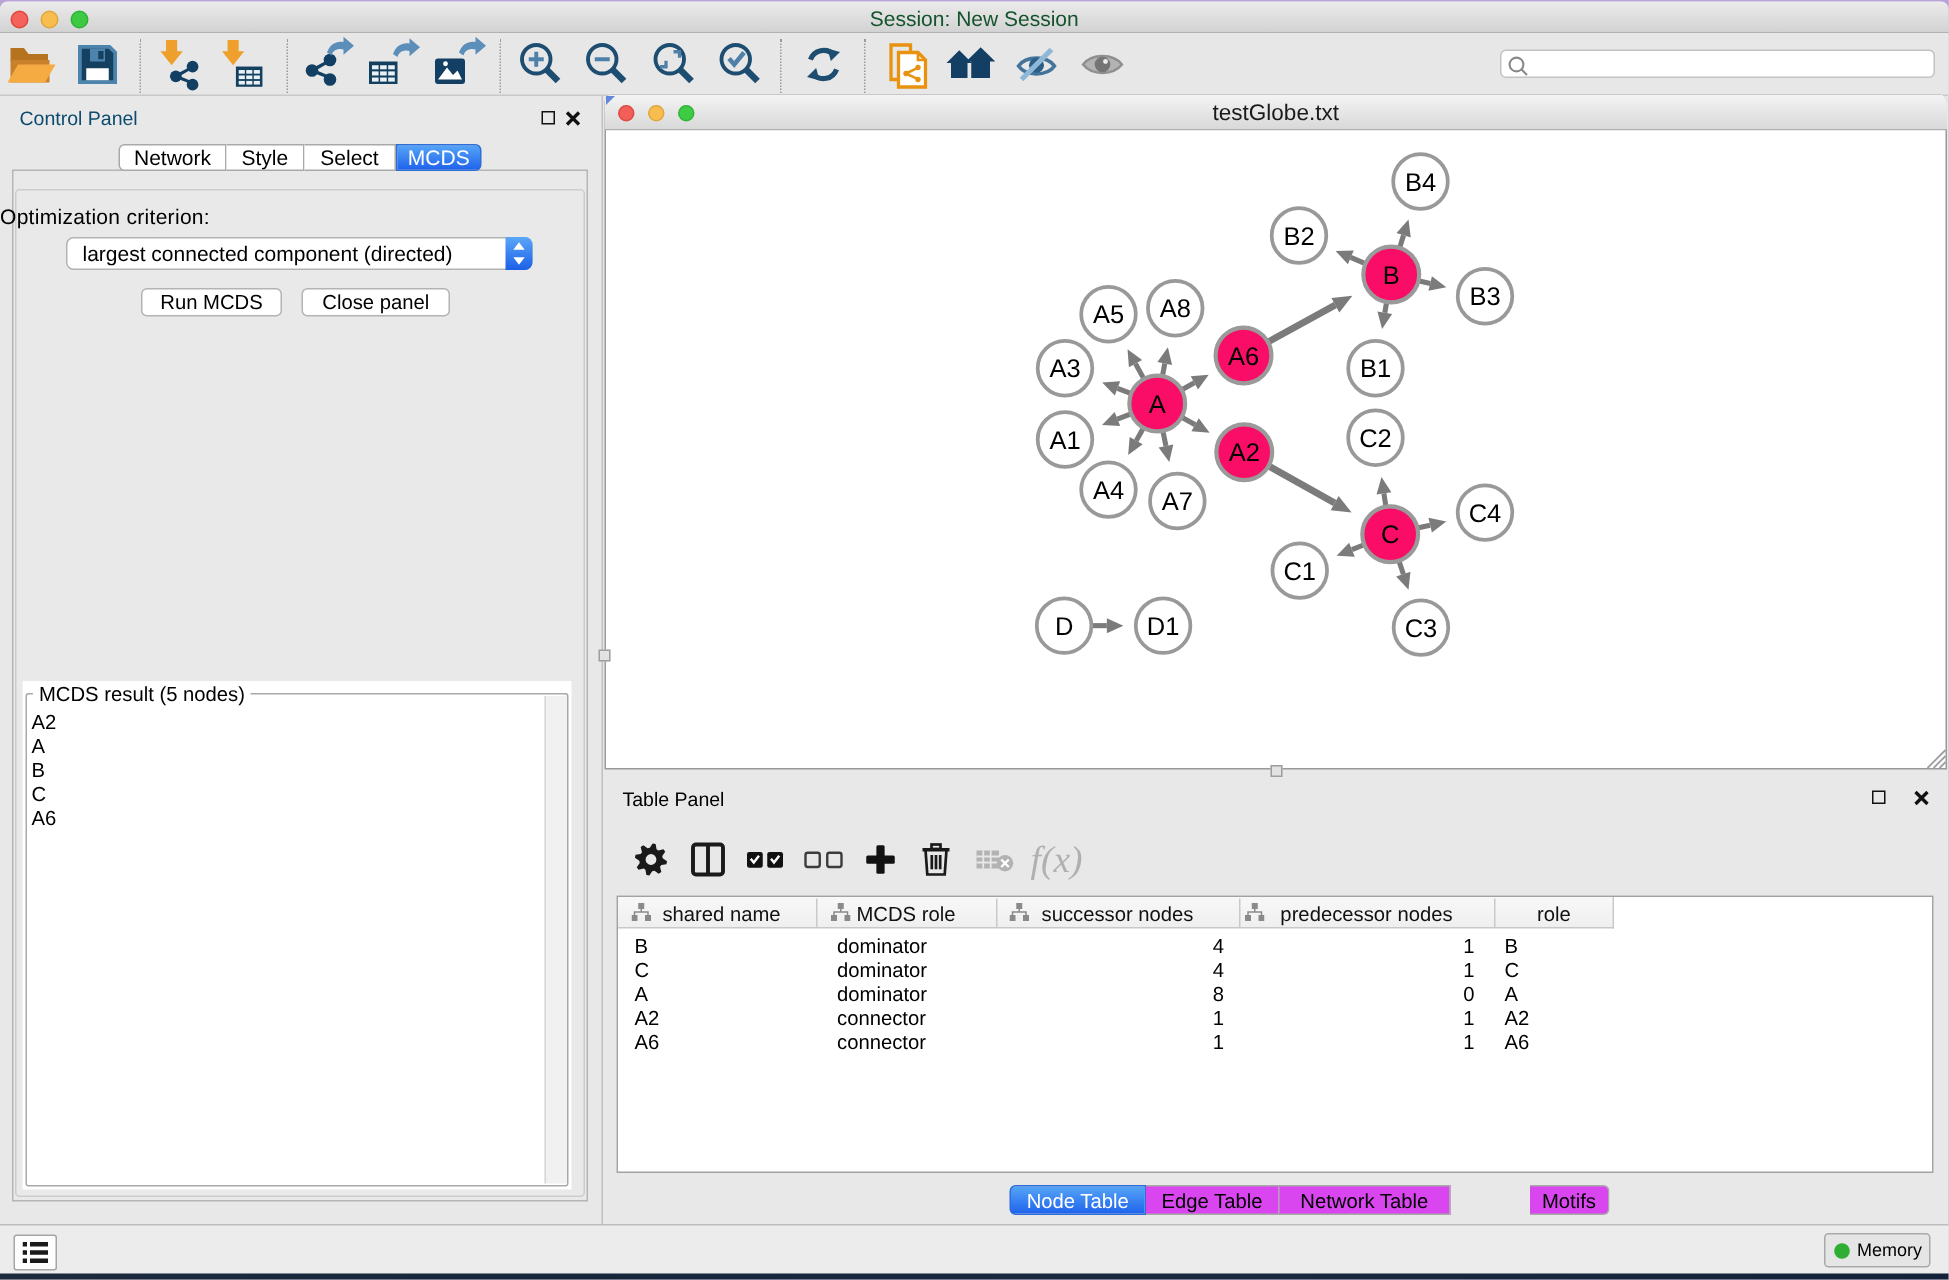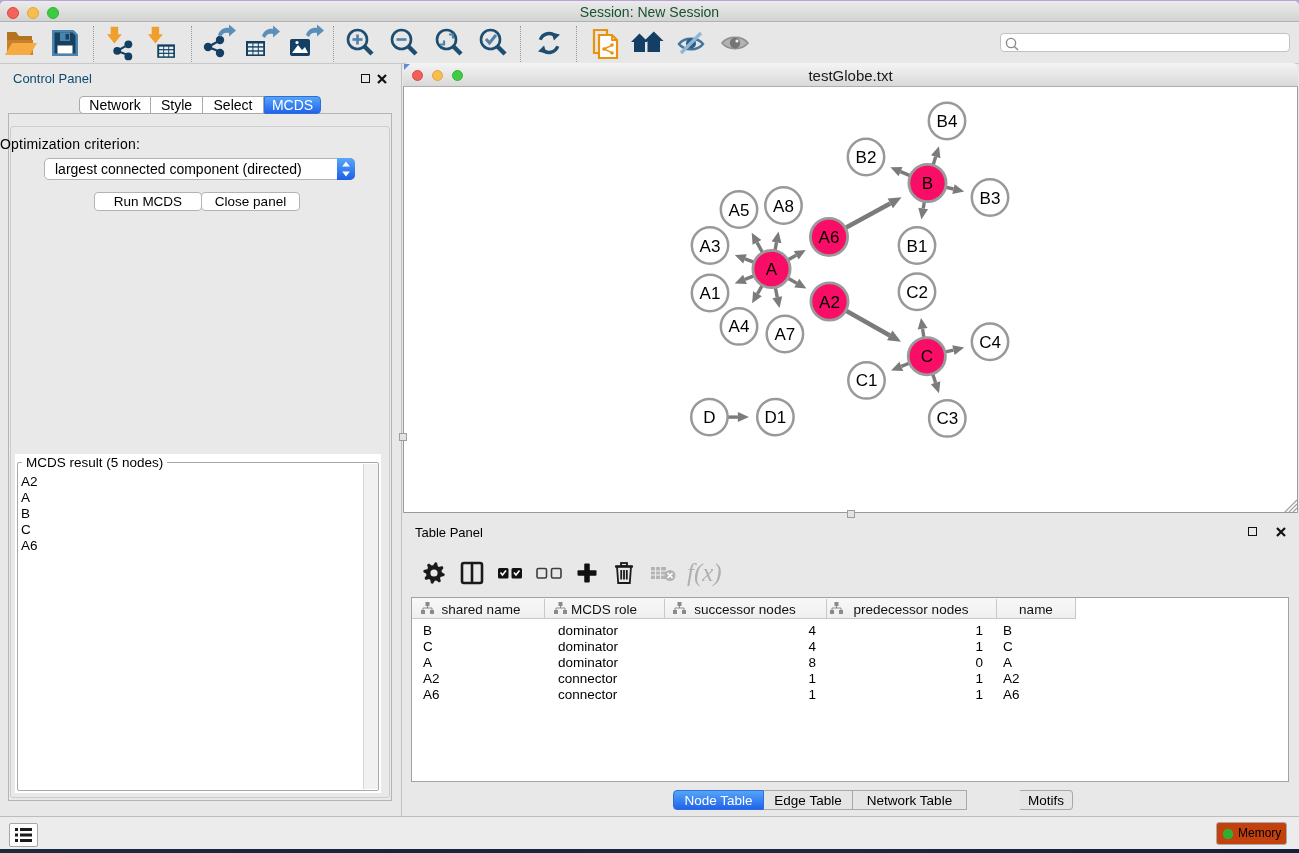--- a/index.html
+++ b/index.html
@@ -33,22 +33,22 @@
 #netwin{position:absolute;left:403px;top:63px;width:895px;height:450px;background:#fff;border:1px solid #9a9a9a;border-radius:5px 5px 0 0}
 #nettitle{position:absolute;left:403px;top:63px;width:895px;height:24px;background:linear-gradient(#f4f4f4,#d9d9d9);border-radius:5px 5px 0 0;border-bottom:1px solid #aeaeae}
 #netname{position:absolute;left:403px;top:67px;width:895px;text-align:center;font-size:15px;color:#1a1a1a}
 #tablepanel{position:absolute;left:403px;top:521px;width:896px;height:295px}
 #tptitle{position:absolute;left:415px;top:525px;font-size:13px}
 #tblwrap{position:absolute;left:411px;top:597px;width:878px;height:185px;background:#fff;border:1px solid #a2a2a2}
 #tblhead{position:absolute;left:412px;top:598px;width:664px;height:21px;background:linear-gradient(#f8f8f8,#efefef);border-bottom:1px solid #c8c8c8;border-right:1px solid #c8c8c8}
 .hsep{position:absolute;top:599px;height:19px;width:0;border-left:1px solid #c9c9c9}
 .hlabel{position:absolute;top:602px;font-size:13.5px;color:#111;text-align:center}
 .cell{position:absolute;font-size:13.5px;color:#000}
-.tabb{position:absolute;top:790px;height:20px;background:#e5e5e5;border:1px solid #a9a9a9;font-size:13.5px;text-align:center;line-height:19px}
-#membtn{position:absolute;left:1216px;top:822px;width:71px;height:23px;background:#c2410c;border:1px solid #a9a9a9;border-radius:3px;font-size:12px;line-height:21px;padding-left:21px}
+.tabb{position:absolute;top:790px;height:20px;background:#d946ef;border:1px solid #a9a9a9;font-size:13.5px;text-align:center;line-height:19px}
+#membtn{position:absolute;left:1216px;top:822px;width:71px;height:23px;background:#e5e5e5;border:1px solid #a9a9a9;border-radius:3px;font-size:12px;line-height:21px;padding-left:21px}
 .icon{position:absolute}
 </style></head><body>
 <div id="app"></div>
 <div id="titlebar"></div>
 <div class="tl" style="left:7px;top:7px;width:12px;height:12px;background:#f4635b;border:.5px solid #e2453c"></div>
 <div class="tl" style="left:27px;top:7px;width:12px;height:12px;background:#f7be4f;border:.5px solid #e0a63a"></div>
 <div class="tl" style="left:47px;top:7px;width:12px;height:12px;background:#3ec943;border:.5px solid #2eb337"></div>
 <div id="maintitle">Session: New Session</div>
 <div id="toolbar"></div>
 <div class="tsep" style="left:93px"></div>
@@ -204,21 +204,21 @@
 <div class="tab" style="left:203px;width:61px;border-left:none">Select</div>
 <div class="tab tabsel" style="left:264px;width:57px;border-radius:0 4px 4px 0">MCDS</div>
 <div id="optlabel">Optimization criterion:</div>
 <div id="dropdown"></div>
 <div id="droptext">largest connected component (directed)</div>
 <div id="dropstep"></div>
 <svg class="icon" style="left:337px;top:158px" width="18" height="22">
     <path d="M9,3.5 L12.8,8.5 H5.2 Z" fill="#fff"></path>
     <path d="M9,18.5 L12.8,13.5 H5.2 Z" fill="#fff"></path>
   </svg>
-<div class="btn" style="left:94px;width:108px">Run MCDS</div>
+<div class="btn" style="left:94px;width:94px">Run MCDS</div>
 <div class="btn" style="left:201px;width:99px">Close panel</div>
 <div id="resultbox"></div>
 <div id="resultborder"></div>
 <div id="scrolltrack"></div>
 <div id="resultlabel">MCDS result (5 nodes)</div>
 <div id="resultlist">A2<br>A<br>B<br>C<br>A6</div>
 <div id="statusbar"></div>
 <div id="hambtn"></div>
 <svg class="icon" style="left:15px;top:828px" width="17" height="14">
 <g fill="#1a1a1a">
@@ -382,21 +382,21 @@
 <div id="tblwrap"></div>
 <div id="tblhead"></div>
 <div class="hsep" style="left:544px"></div>
 <div class="hsep" style="left:664px"></div>
 <div class="hsep" style="left:826px"></div>
 <div class="hsep" style="left:996px"></div>
 <div class="hlabel" style="left:417px;width:128px">shared name</div>
 <div class="hlabel" style="left:544px;width:120px">MCDS role</div>
 <div class="hlabel" style="left:664px;width:162px">successor nodes</div>
 <div class="hlabel" style="left:826px;width:170px">predecessor nodes</div>
-<div class="hlabel" style="left:996px;width:80px">name</div>
+<div class="hlabel" style="left:996px;width:80px">role</div>
 <svg class="icon" style="left:421px;top:602px" width="13" height="13">
     <g fill="#8a8a8a">
       <rect x="4.5" y="0" width="4" height="4"></rect>
       <rect x="0" y="8" width="4" height="4"></rect>
       <rect x="9" y="8" width="4" height="4"></rect>
     </g>
     <g stroke="#8a8a8a" stroke-width="1" fill="none">
       <path d="M6.5,4 V6 M2,8 V6 H11 V8"></path>
     </g>
   </svg>

